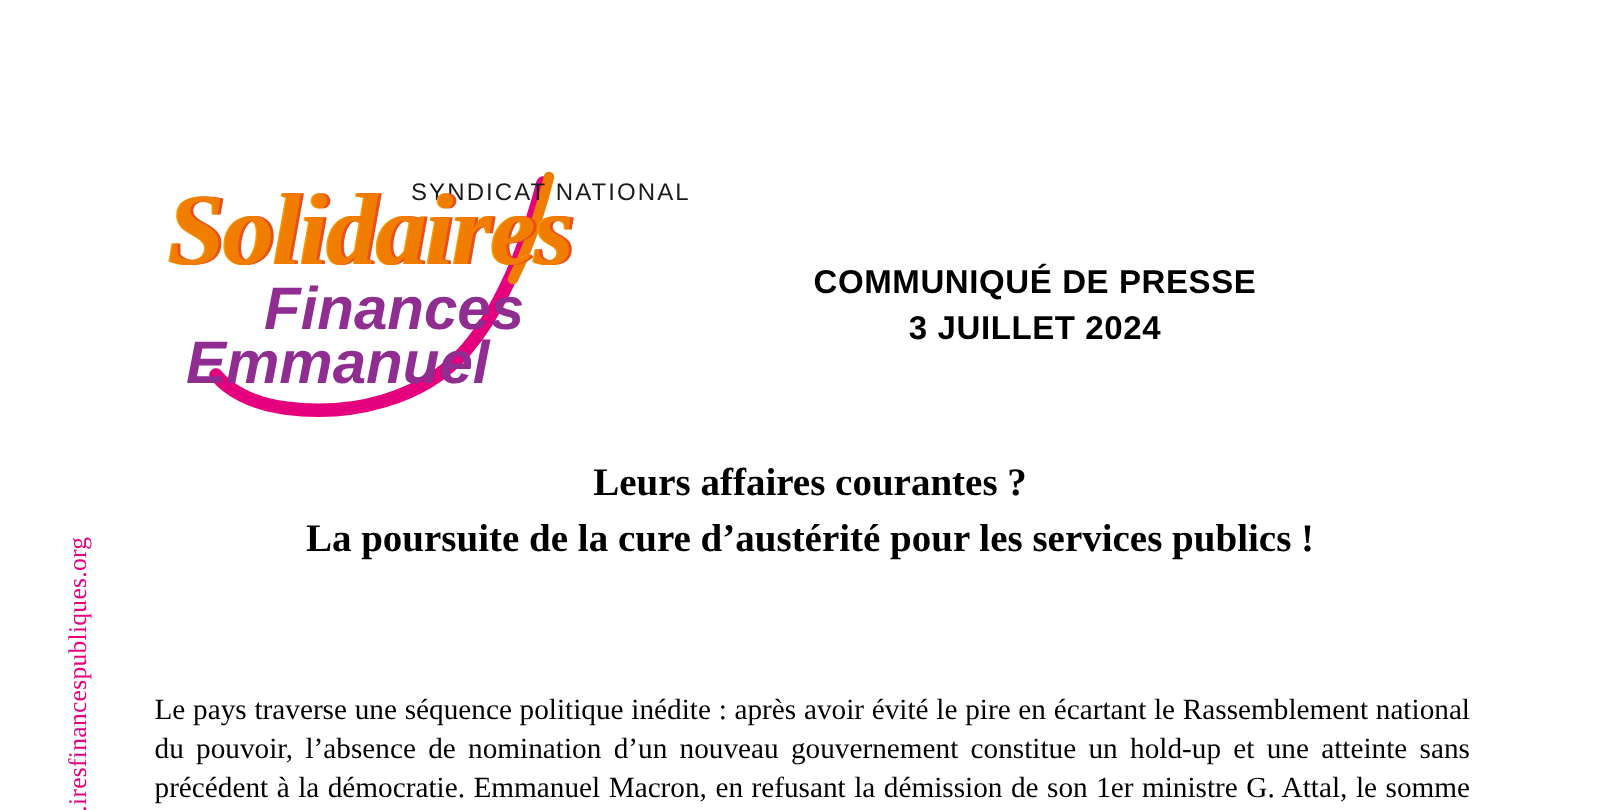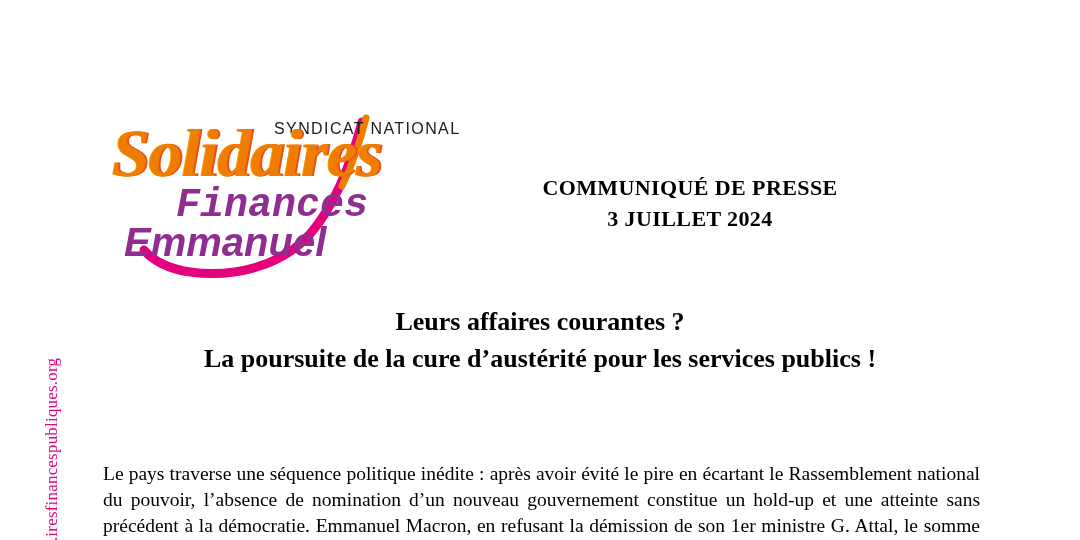--- a/index.html
+++ b/index.html
@@ -68,21 +68,21 @@
     letter-spacing: -1px;
     text-shadow:
       2px 0 0 #e94e1b,
       -1px 0 0 #f59c00;
     white-space: nowrap;
   }
   .logo-finances {
     position: absolute;
     left: 72px;
     top: 74px;
-    font-family: Liberation Mono, monospace;
+    font-family: Liberation Sans, sans-serif;
     font-weight: bold;
     font-style: italic;
     font-size: 40px;
     line-height: 40px;
     color: #8f2d91;
     white-space: nowrap;
     text-align: right;
   }
   .logo-publiques {
     position: absolute;
@@ -105,21 +105,21 @@
     pointer-events: none;
   }
 
   
   .press-header {
     position: absolute;
     left: 430px;
     top: 172px;
     width: 520px;
     text-align: center;
-    font-family: Liberation Serif, serif;
+    font-family: Liberation Sans, sans-serif;
     font-weight: bold;
     font-size: 22px;
     line-height: 31px;
     letter-spacing: 0.4px;
   }
 
   
   .doc-title {
     position: absolute;
     left: 90px;

